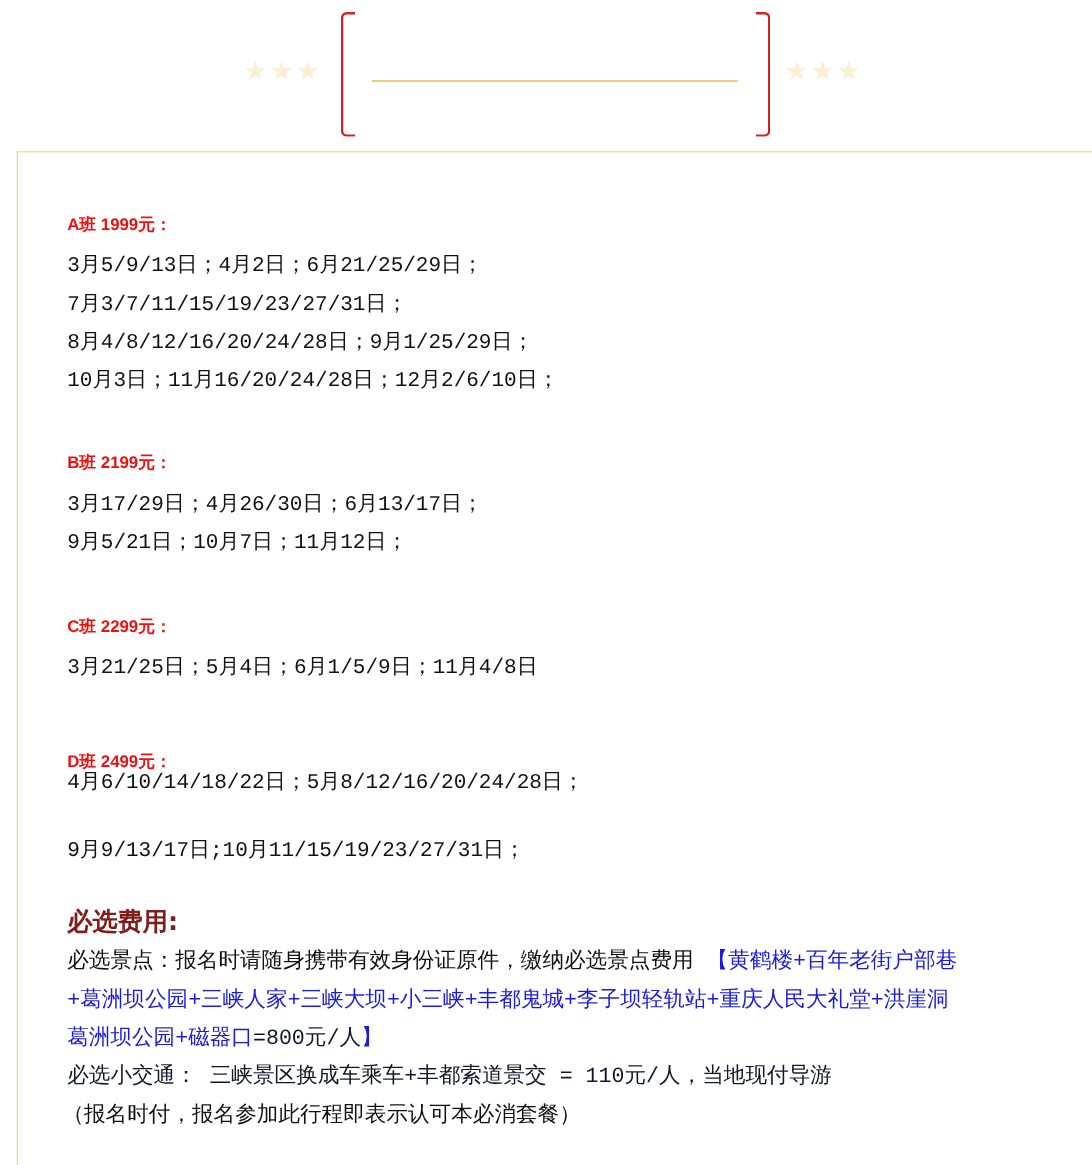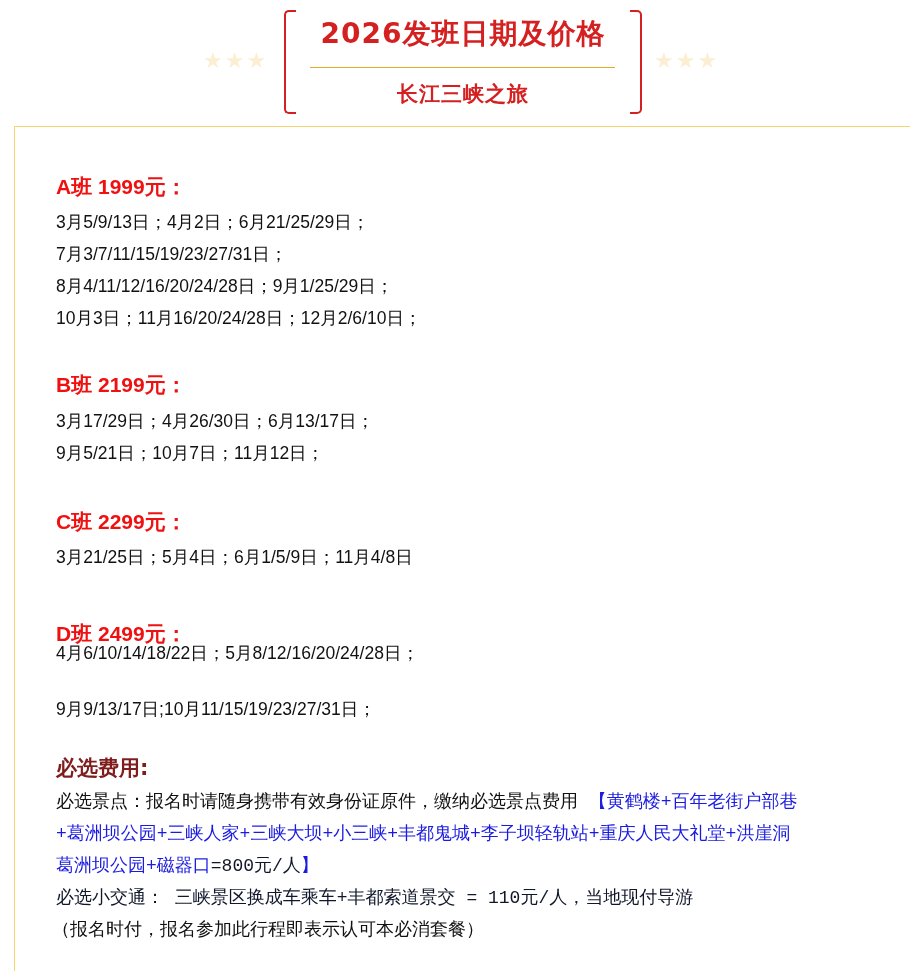--- a/index.html
+++ b/index.html
@@ -42,28 +42,28 @@
 
     .panel {
       position: absolute; left: 14px; top: 126px; width: 910px; height: 860px;
       border-left: 1px solid #f6d56a; border-top: 1px solid #f6d56a;
     }
     .content {
       position: absolute; left: 41px; top: 0; width: 860px;
     }
     .cls-title {
       position: absolute; left: 0;
-      font-size: 21px; font-weight: bold; color: #f01010;
+      font-size: 14px; font-weight: bold; color: #f01010;
       font-family: "Liberation Sans", sans-serif;
       line-height: 28px;
     }
     .date-line {
       position: absolute; left: 0;
       font-size: 17.5px; color: #111111;
-      font-family: Liberation Sans, sans-serif;
+      font-family: Liberation Mono, monospace;
       line-height: 24px; white-space: nowrap;
     }
     .fee-title {
       position: absolute; left: 0;
       font-size: 21px; font-weight: bold; color: #7f1d1d;
       line-height: 28px;
     }
     .fee-line {
       position: absolute; left: 0;
       font-size: 18px; line-height: 24px; white-space: nowrap;
@@ -72,34 +72,32 @@
     .black { color: #111111; }
     .blue { color: #1a1ae0; }
     .red { color: #0f172a; }
   </style>
 </head>
 <body>
 
 <div class="header">
   <span class="stars left">★★★</span>
   <div class="bracket-left"></div>
-  <div class="title">2026发班日期及价格</div>
   <div class="gold-line"></div>
-  <div class="subtitle">长江三峡之旅</div>
   <div class="bracket-right"></div>
   <span class="stars right">★★★</span>
 </div>
 
 <div class="panel">
   <div class="content">
 
     <div class="cls-title" style="top:46px">A班 1999元：</div>
     <div class="date-line" style="top:83px">3月5/9/13日；4月2日；6月21/25/29日；</div>
     <div class="date-line" style="top:115px">7月3/7/11/15/19/23/27/31日；</div>
-    <div class="date-line" style="top:147px">8月4/11/12/16/20/24/28日；9月1/25/29日；</div>
+    <div class="date-line" style="top:147px">8月4/8/12/16/20/24/28日；9月1/25/29日；</div>
     <div class="date-line" style="top:179px">10月3日；11月16/20/24/28日；12月2/6/10日；</div>
 
     <div class="cls-title" style="top:244px">B班 2199元：</div>
     <div class="date-line" style="top:282px">3月17/29日；4月26/30日；6月13/17日；</div>
     <div class="date-line" style="top:314px">9月5/21日；10月7日；11月12日；</div>
 
     <div class="cls-title" style="top:381px">C班 2299元：</div>
     <div class="date-line" style="top:418px">3月21/25日；5月4日；6月1/5/9日；11月4/8日</div>
 
     <div class="cls-title" style="top:493px">D班 2499元：</div>

